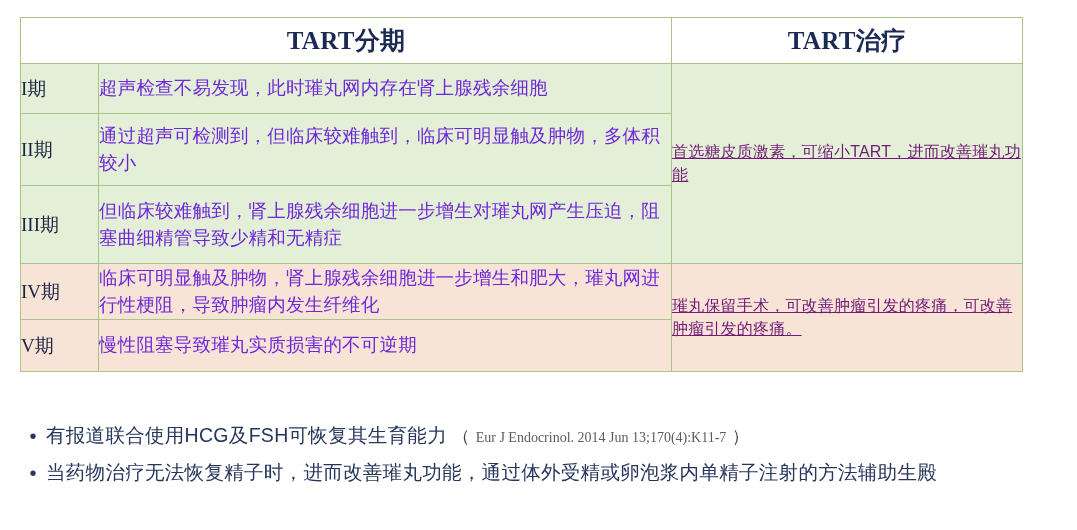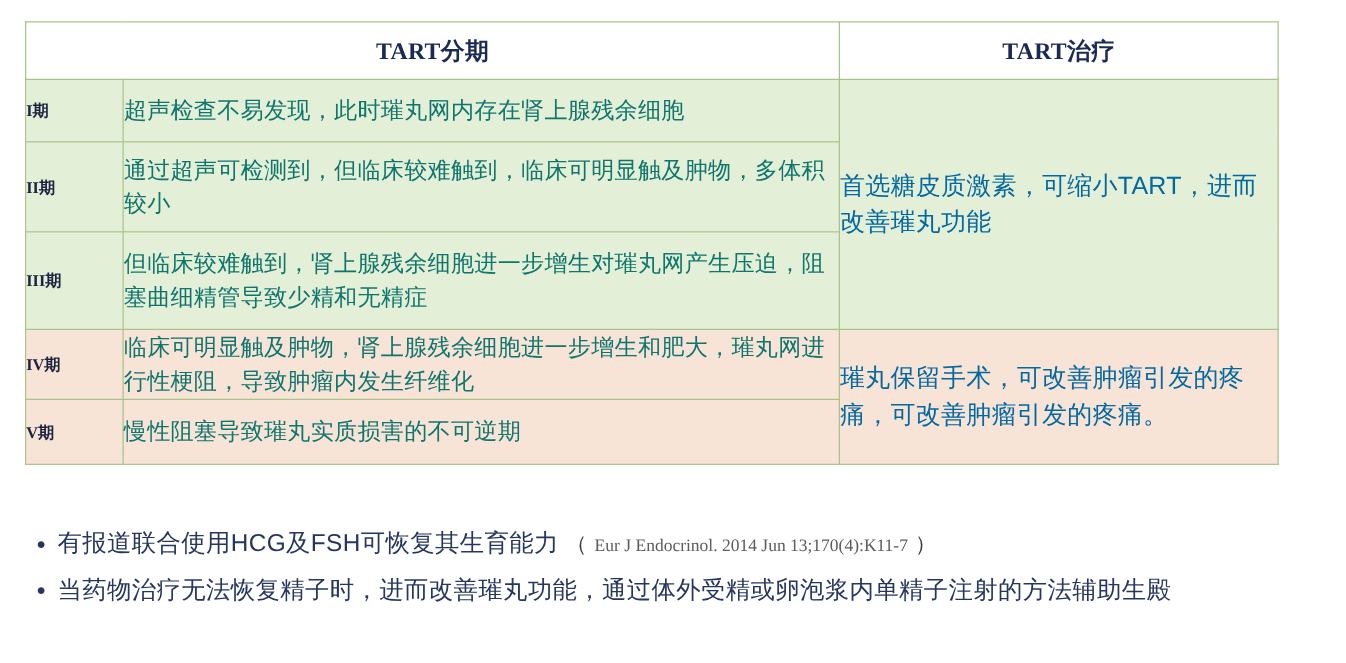--- a/index.html
+++ b/index.html
@@ -46,52 +46,53 @@
   
   .hdr-cell {
     height: 45px;
     background: #ffffff;
     text-align: center;
     vertical-align: middle;
   }
   .hdr-text {
     font-family: "Liberation Serif", serif;
     font-weight: bold;
-    font-size: 19px;
+    font-size: 25px;
     color: #1b2a52;
     letter-spacing: 0.3px;
   }
 
   
   .stage-cell {
     text-align: left;
     padding-left: 12px;
     font-family: "Liberation Serif", serif;
-    font-size: 13px;
-    font-weight: 700;
+    font-size: 19px;
+    font-weight: 400;
     color: #1b2340;
     white-space: nowrap;
     margin-left: 19px;
   }
   .desc-cell {
     padding: 6px 10px 6px 11px;
     font-size: 18.5px;
     line-height: 1.42;
-    color: #0f766e;
+    color: #6d28d9;
     font-family: "Liberation Sans", sans-serif;
     letter-spacing: 0.2px;
   }
   .tx-cell {
     padding: 8px 12px 8px 11px;
-    font-size: 20px;
+    font-size: 16px;
     line-height: 1.42;
-    color: #0369a1;
+    color: #701a75;
     vertical-align: top;
     font-family: "Liberation Sans", sans-serif;
     letter-spacing: 0.2px;
+    text-decoration: underline;
   }
 
   .bg-green { background: #e4efd7; }
   .bg-peach { background: #f8e3d7; }
 
   .r1 { height: 50px; }
   .r2 { height: 72px; }
   .r3 { height: 78px; }
   .r4 { height: 56px; }
   .r5 { height: 52px; }

